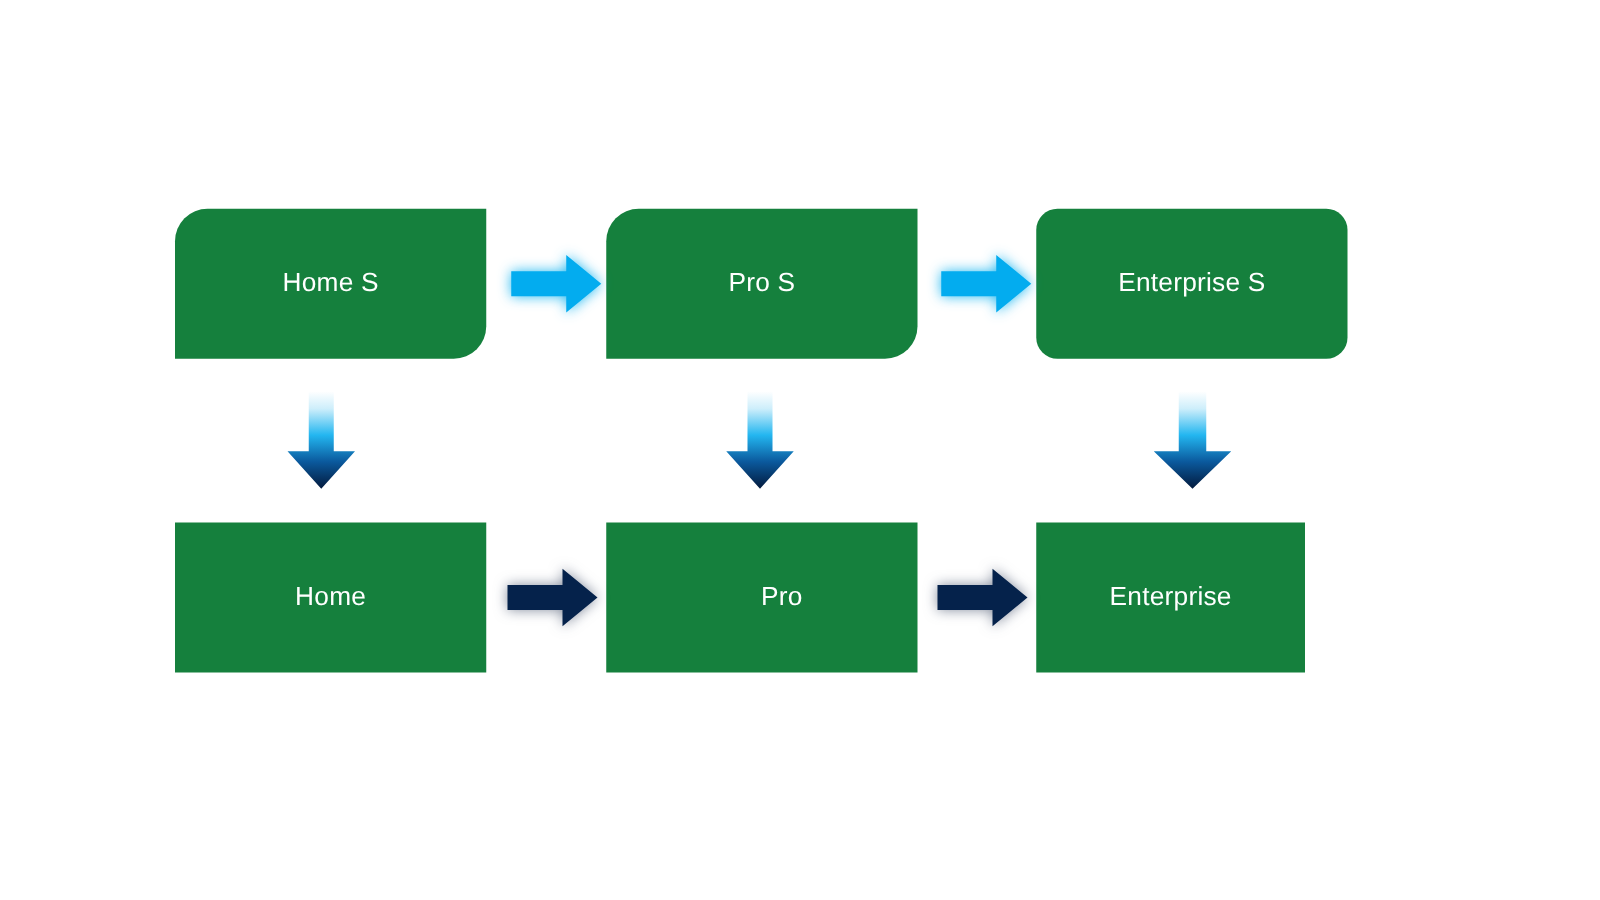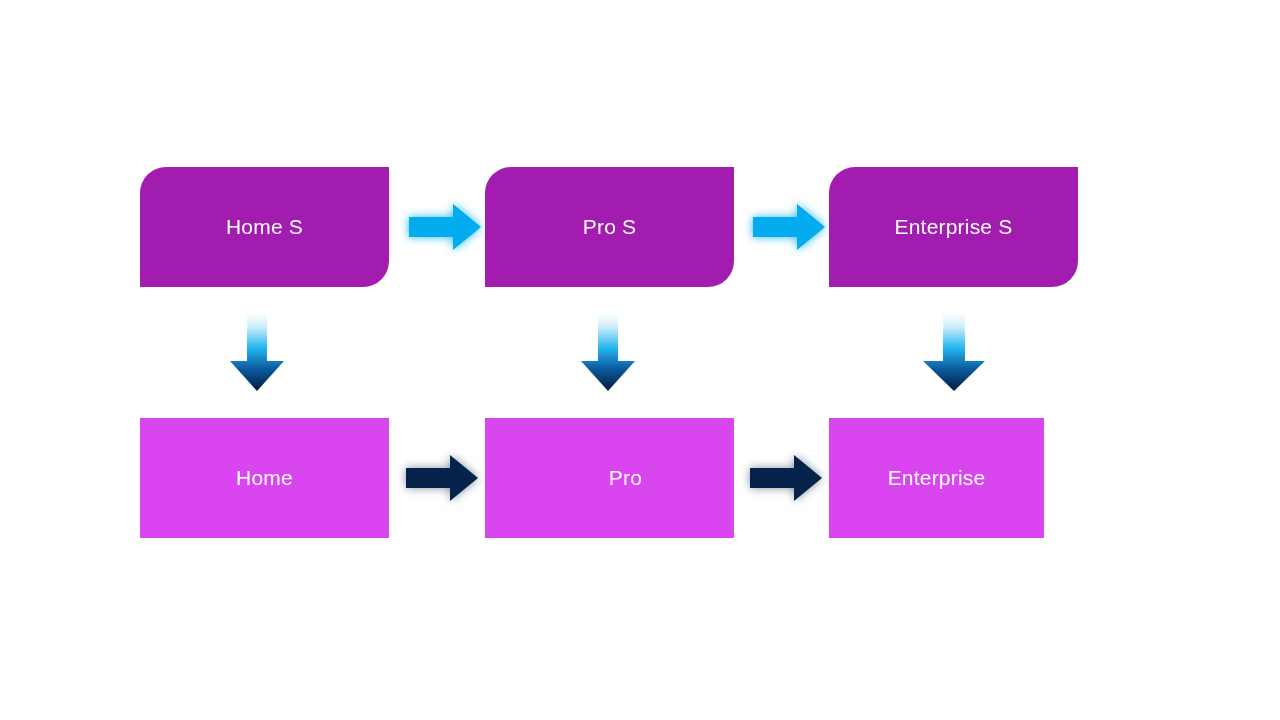--- a/index.html
+++ b/index.html
@@ -35,27 +35,27 @@
     font-size: 21px;
     font-weight: 400;
     letter-spacing: 0.2px;
     line-height: 1.2;
     text-align: center;
     user-select: none;
   }
 
   
   .node.svc {
-    background: #a21caf;
+    background: #15803d;
     border-radius: 26px 0 26px 0;
   }
 
   
   .node.core {
-    background: #d946ef;
+    background: #15803d;
     border-radius: 0;
   }
 
   .node-label {
     pointer-events: none;
     display: block;
   }
 
   
   .arrow {
@@ -74,21 +74,21 @@
 <div id="canvas">
 
   <div class="node svc" style="left:140px; top:167px; width:249px; height:120px;">
     <span class="node-label">Home S</span>
   </div>
 
   <div class="node svc" style="left:485px; top:167px; width:249px; height:120px;">
     <span class="node-label">Pro S</span>
   </div>
 
-  <div class="node svc" style="left:829px; top:167px; width:249px; height:120px;">
+  <div class="node svc" style="left:829px; top:167px; width:249px; height:120px;border-radius:17px;">
     <span class="node-label">Enterprise S</span>
   </div>
 
   <div class="arrow glow-cyan" style="left:409px; top:204px; width:72px; height:46px;">
     <svg width="72" height="46" viewBox="0 0 72 46" aria-hidden="true">
       <path d="M0,13 L44,13 L44,0 L72,23 L44,46 L44,33 L0,33 Z" fill="#03ACEF"></path>
     </svg>
   </div>
 
   <div class="arrow glow-cyan" style="left:753px; top:204px; width:72px; height:46px;">

